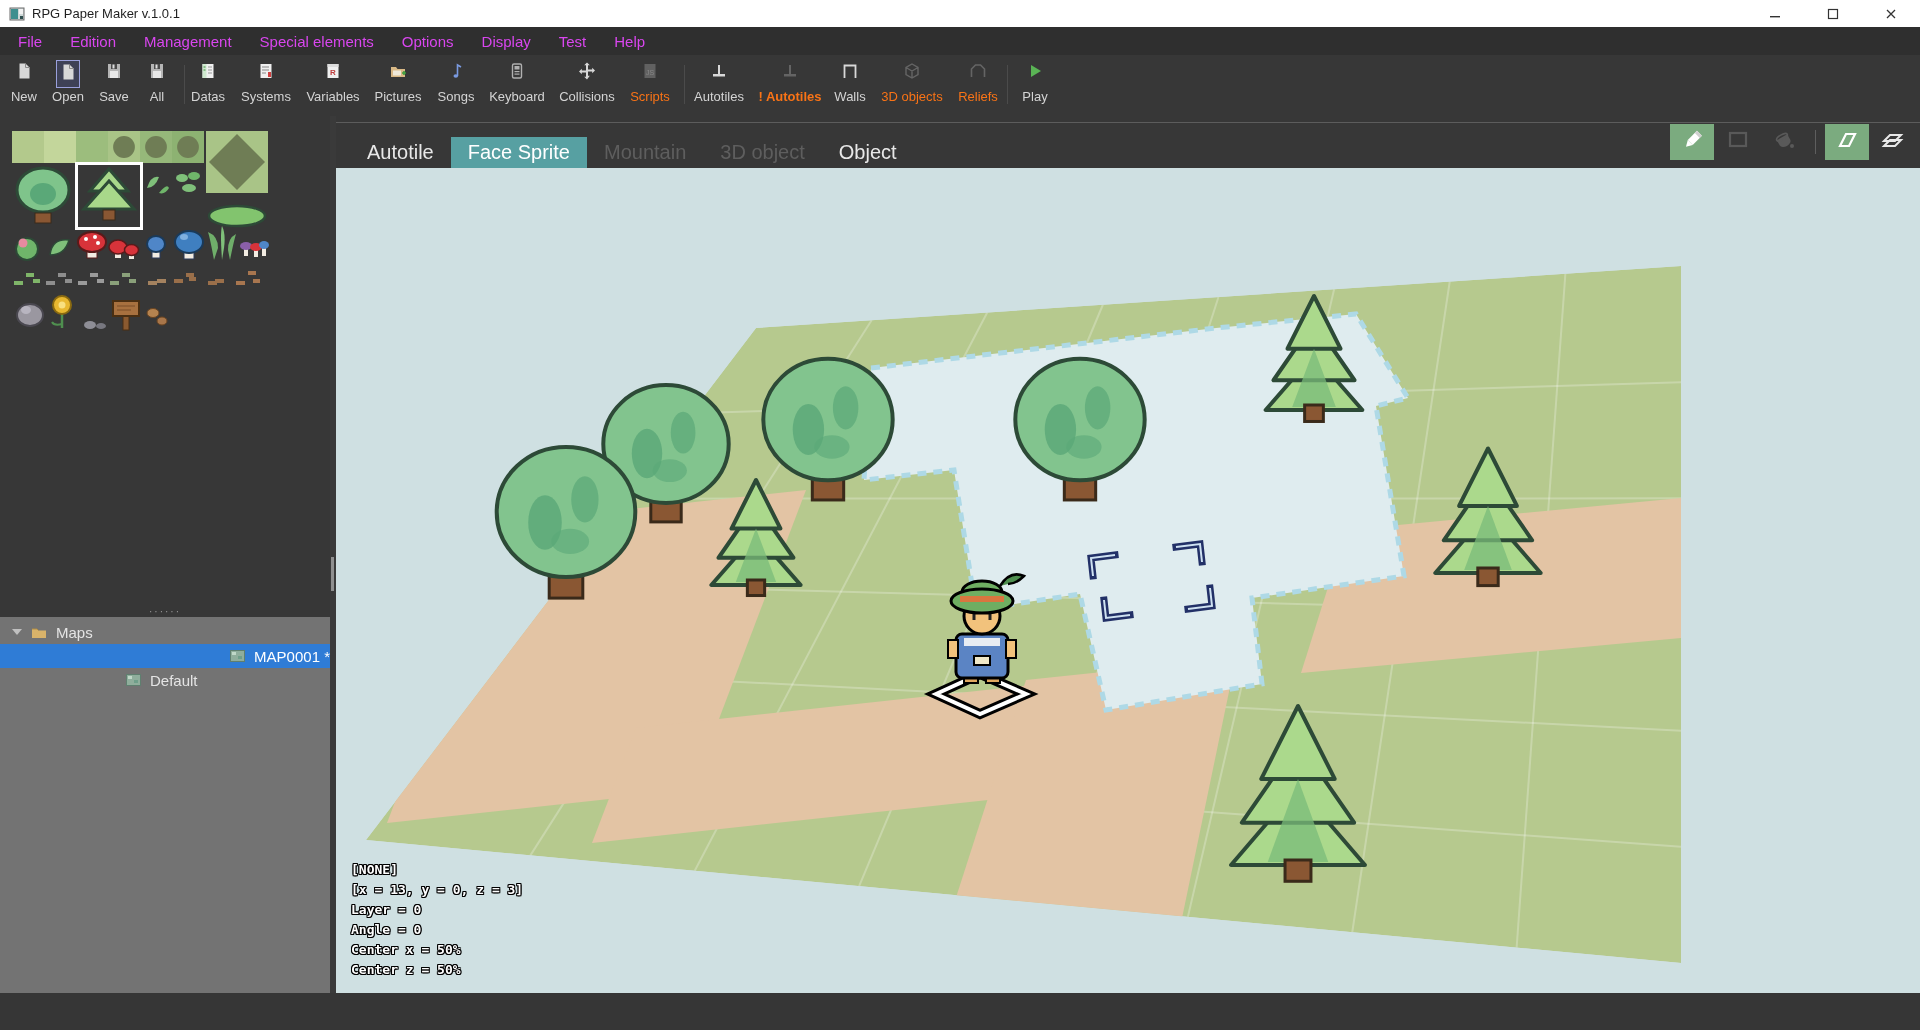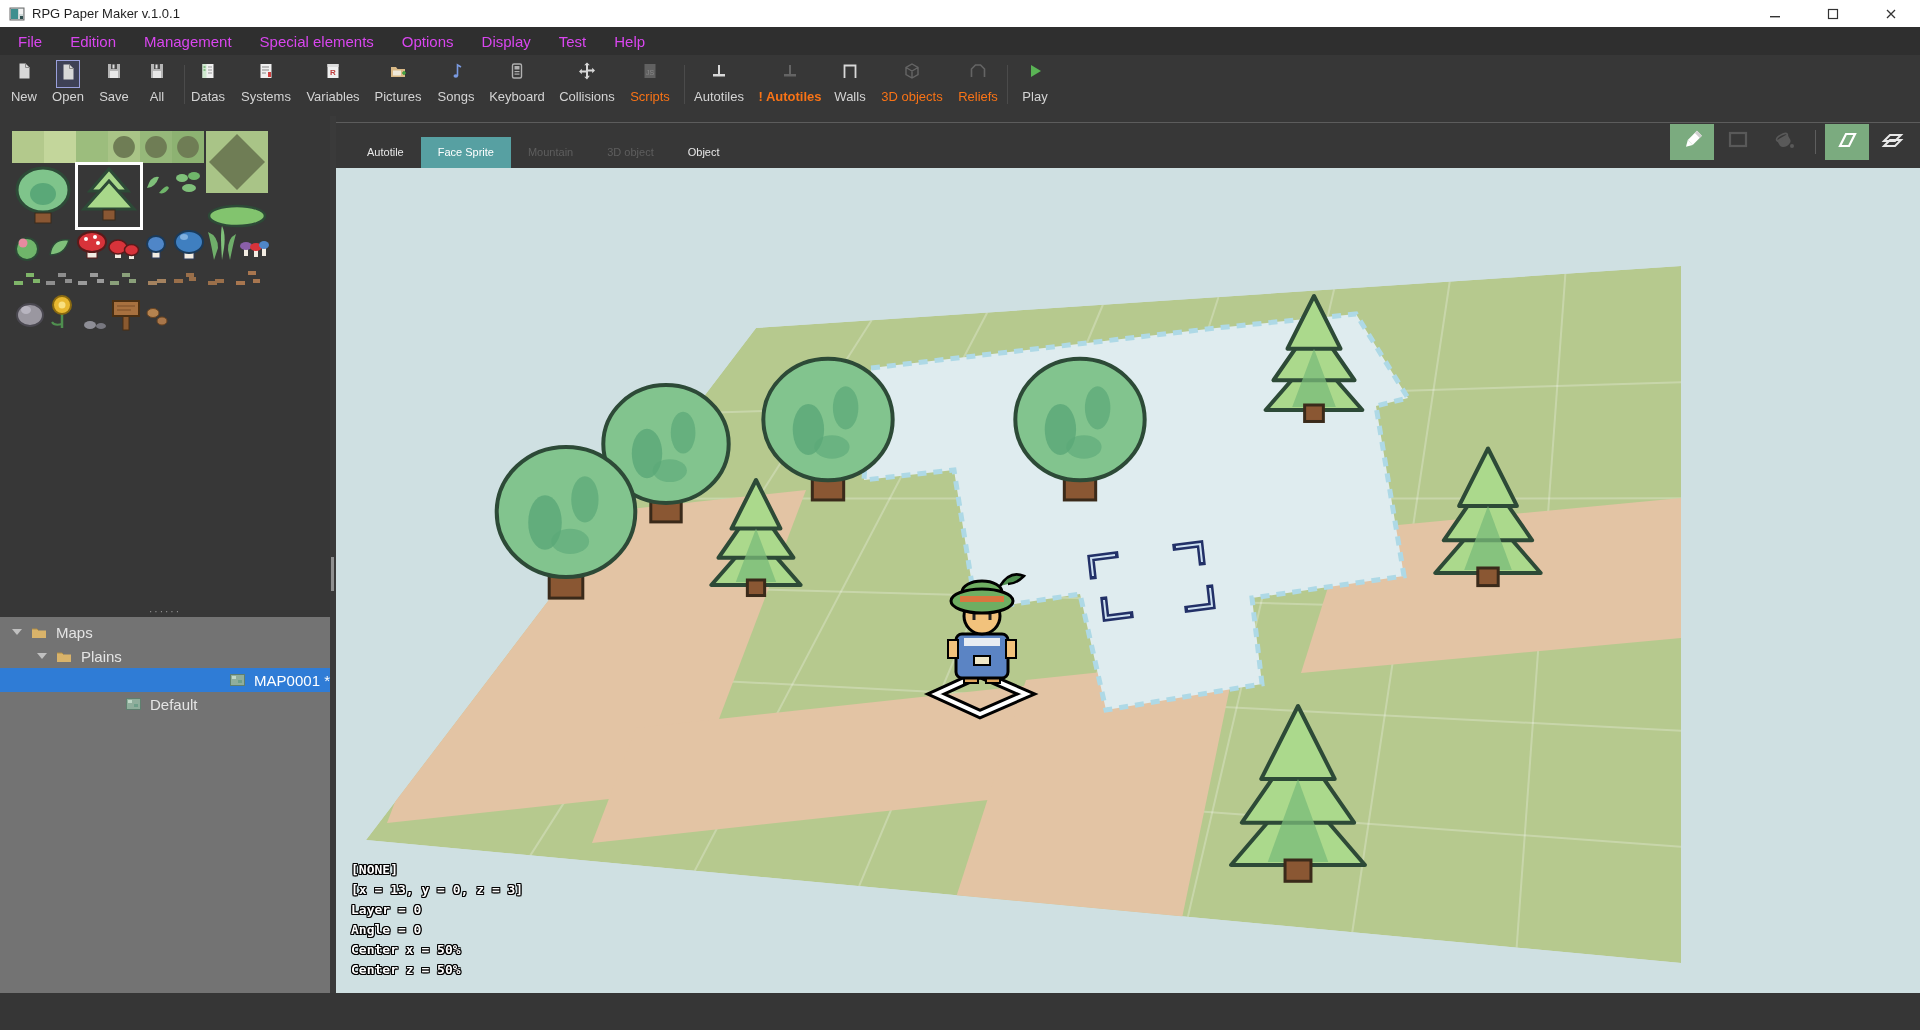--- a/index.html
+++ b/index.html
@@ -30,21 +30,21 @@
 .tree-row{height:24px;display:flex;align-items:center;color:#e4e4e4;font-size:15px;white-space:nowrap}
 .tree-row.selected{background:#2f7cd6;color:#fff}
 .tree-arrow{width:0;height:0;border-left:5px solid transparent;border-right:5px solid transparent;border-top:6px solid #c0c0c0;margin-right:9px;flex:none}
 .tree-icon{margin-right:9px;flex:none;display:flex}
 .v-sep{width:6px;background:#3a3a3a;position:relative}
 .v-handle{position:absolute;left:1px;top:441px;width:3px;height:34px;background:#8f8f8f}
 .main{flex:1;display:flex;flex-direction:column;background:#373737;min-width:0}
 .tabbar{height:52px;position:relative}
 .tab-line{position:absolute;top:6px;left:0;right:0;height:1px;background:#5c5c5c}
 .tabs{position:absolute;bottom:0;left:14px;display:flex}
-.tab{height:31px;line-height:31px;padding:0 17px;font-size:11px;color:#e8e8e8;cursor:default}
+.tab{height:31px;line-height:31px;padding:0 17px;font-size:20px;color:#e8e8e8;cursor:default}
 .tab.selected{background:#57a0a2;color:#ffffff}
 .tab.disabled{color:#5e5e5e}
 .tools{position:absolute;bottom:8px;right:4px;display:flex;align-items:center}
 .tool-btn{width:44px;height:36px;display:flex;align-items:center;justify-content:center;margin:0 1px}
 .tool-btn.selected{background:#7bab7f}
 .tool-sep{width:1px;height:24px;background:#5e5e5e;margin:0 8px}
 .viewport{flex:1;position:relative;overflow:hidden;background:#cfe0e2}
 #scene{position:absolute;left:0;top:0}
 .status-overlay{position:absolute;left:15px;top:692px;font-family:"DejaVu Sans Mono",monospace;font-size:13px;font-weight:bold;color:#fff;line-height:20px;
  text-shadow:-1px 0 0 #000,1px 0 0 #000,0 -1px 0 #000,0 1px 0 #000,1px 1px 0 #000,-1px -1px 0 #000,1px -1px 0 #000,-1px 1px 0 #000}
@@ -433,30 +433,20 @@
     <div class="tree-panel">
         <div class="tree-row" style="padding-left: 12px;">
           <span class="tree-arrow"></span>
           <span class="tree-icon">
             <svg width="16" height="13">
               <path d="M1 3h5l1.5 1.5H15V12H1z" fill="#d9b36a"></path>
               <path d="M1 3h5l1.5 1.5" fill="none" stroke="#b08d44"></path>
             </svg>
           </span>
           <span>Maps</span>
-        </div>
-        <div class="tree-row" style="padding-left: 37px;">
-          <span class="tree-arrow"></span>
-          <span class="tree-icon">
-            <svg width="16" height="13">
-              <path d="M1 3h5l1.5 1.5H15V12H1z" fill="#d9b36a"></path>
-              <path d="M1 3h5l1.5 1.5" fill="none" stroke="#b08d44"></path>
-            </svg>
-          </span>
-          <span>Plains</span>
         </div>
         <div class="tree-row selected" style="padding-left: 90px; justify-content: flex-end;">
           <span style="width: 22px; flex: 0 0 auto;"></span>
           <span class="tree-icon">
             <svg width="15" height="12">
               <rect x="0.5" y="0.5" width="14" height="11" fill="#8fae9c" stroke="#5f7f6f"></rect>
               <rect x="2" y="2" width="4" height="3" fill="#c0d8c8"></rect>
               <rect x="8" y="6" width="4" height="3" fill="#6f9f8a"></rect>
             </svg>
           </span>

